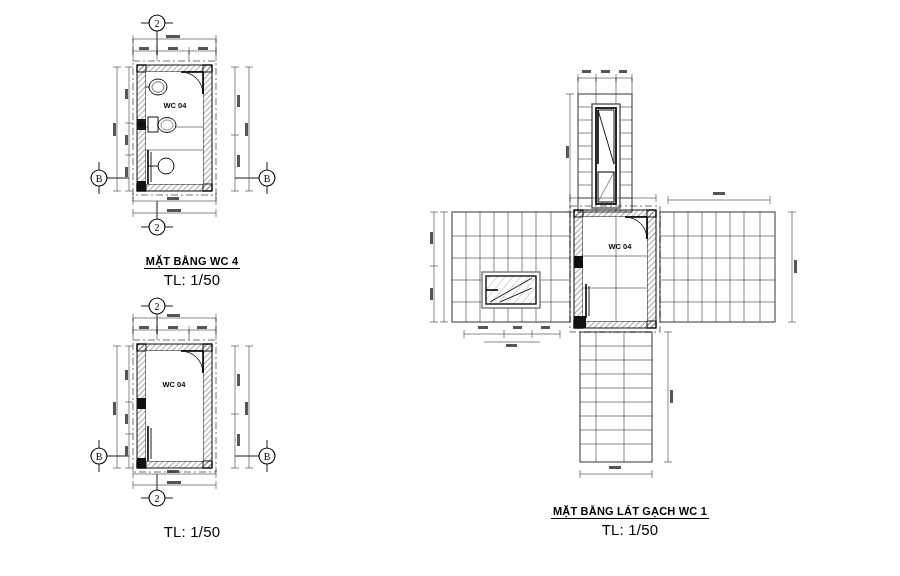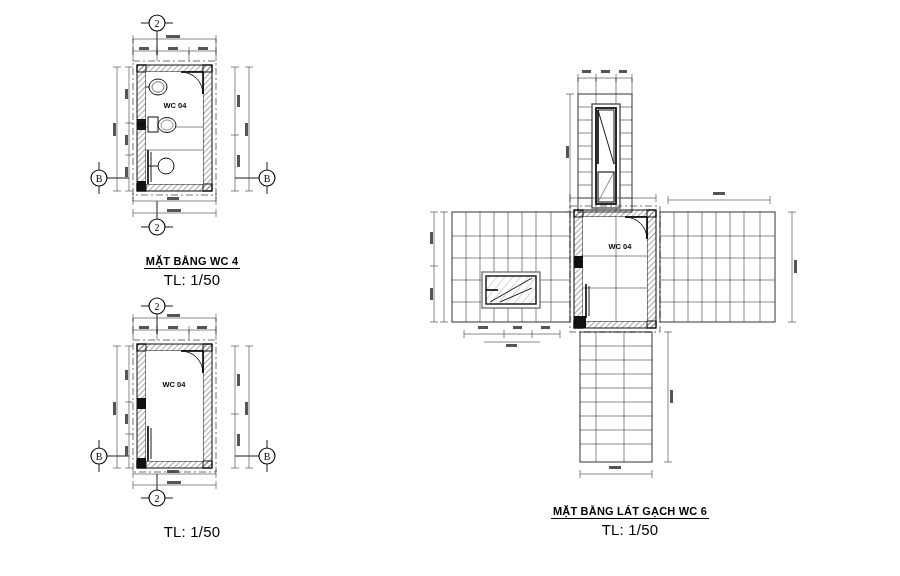--- a/index.html
+++ b/index.html
@@ -433,17 +433,17 @@
 
       <g>
         <path class="ln-t" d="M150 138 L236 138"></path>
         <path class="ln-t" d="M150 134 L150 142 M236 134 L236 142"></path>
       </g>
 
     </svg>
   </div>
 
   <div class="title-block" style="left:470px; top:501px;">
-    <div class="title-main">MẶT BẰNG LÁT GẠCH WC 6</div>
+    <div class="title-main">MẶT BẰNG LÁT GẠCH WC 1</div>
     <div class="title-scale">TL: 1/50</div>
   </div>
 
 </div>
 
 </body></html>

